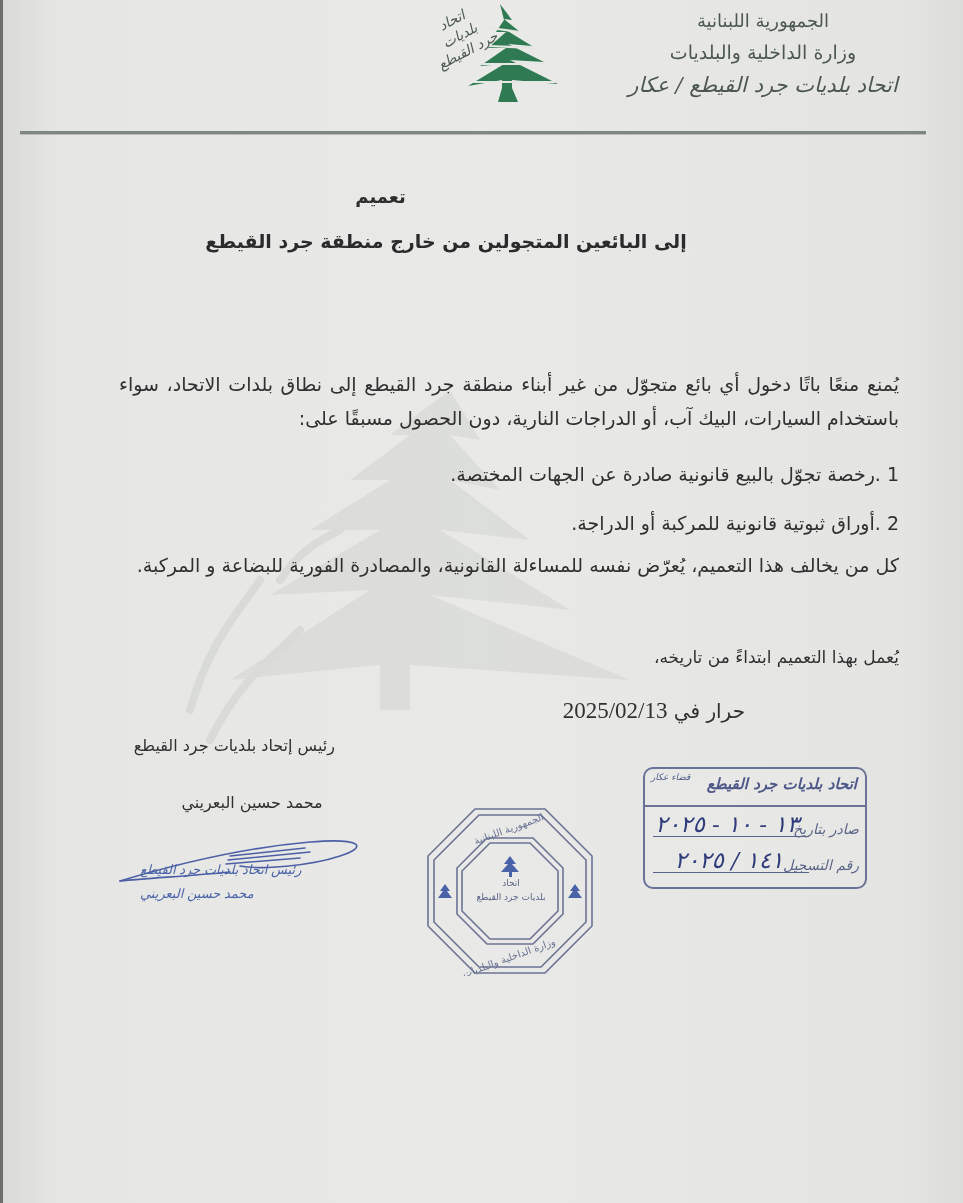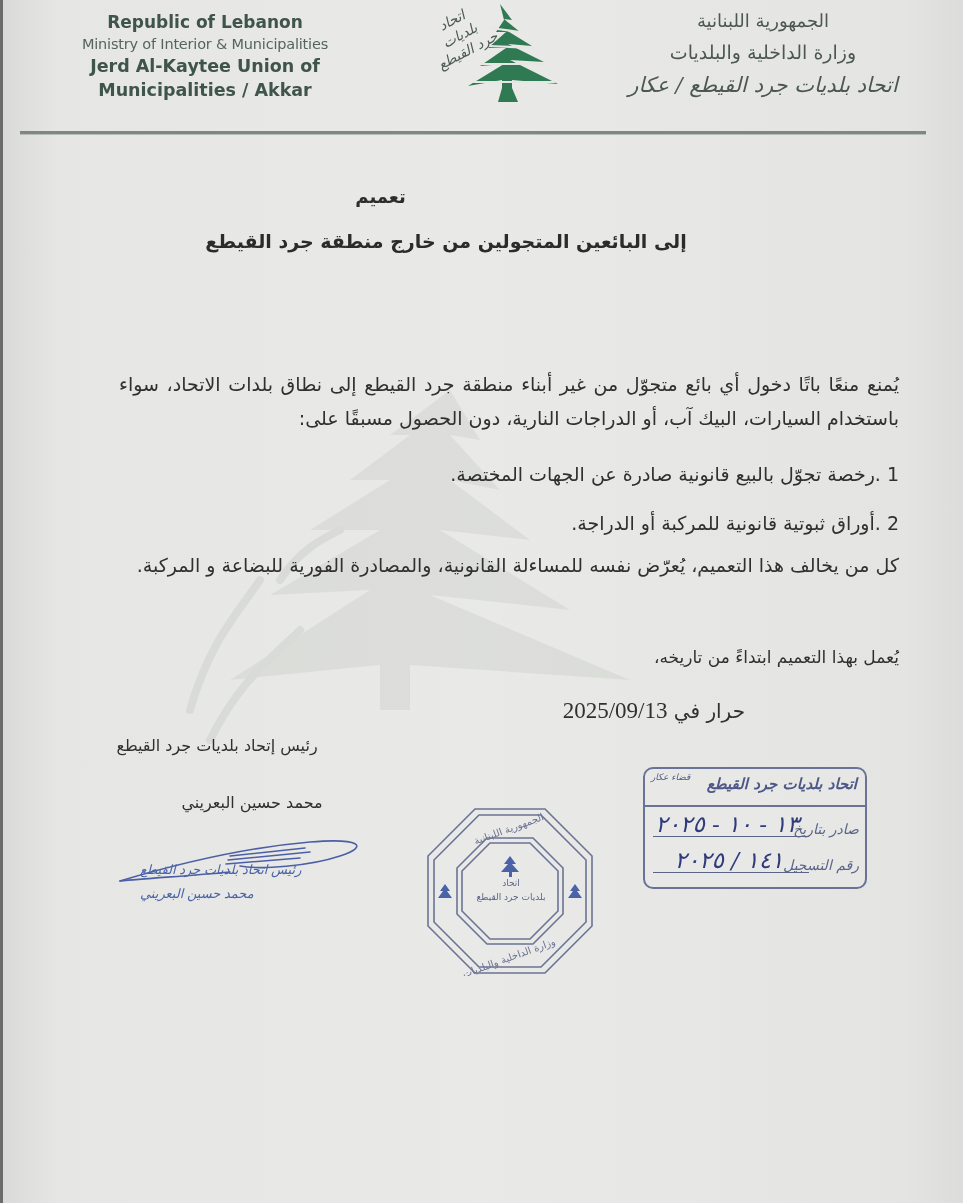--- a/index.html
+++ b/index.html
@@ -148,23 +148,23 @@
     .dateline .num {
       font-family: "Liberation Serif", serif;
       font-size: 23px;
       direction: ltr;
       unicode-bidi: embed;
     }
 
     
     .sig-title {
       position: absolute;
-      left: 92px; top: 733px;
+      left: 85px; top: 733px;
       width: 250px;
-      text-align: center;
+      text-align: right;
       font-size: 16px;
       line-height: 26px;
     }
     .sig-name {
       position: absolute;
       left: 92px; top: 790px;
       width: 320px;
       text-align: center;
       font-size: 16px;
       line-height: 26px;
@@ -285,26 +285,20 @@
     <g fill="#d3d5d1">
       <path d="M300 10 L330 60 L300 55 L350 110 L300 100 L380 160 L290 150 L420 230 L280 215 L480 300 L260 285 L260 330 L230 330 L230 285 L80 300 L220 210 L120 215 L230 150 L160 150 L240 100 L200 100 L260 55 L240 55 Z"></path>
     </g>
     <g fill="none" stroke="#cfd1cd" stroke-width="8" stroke-linecap="round">
       <path d="M40 330 C60 260 90 230 110 200"></path>
       <path d="M60 360 C90 300 120 280 150 250"></path>
       <path d="M130 200 C150 170 170 160 190 150"></path>
     </g>
   </svg>
 
-  <div class="header-en">
-    <div class="l1">Republic of Lebanon</div>
-    <div class="l2">Ministry of Interior &amp; Municipalities</div>
-    <div class="l3">Jerd Al-Kaytee Union of</div>
-    <div class="l4">Municipalities / Akkar</div>
-  </div>
 
   <div class="logo">
     <svg width="150" height="108" viewBox="0 0 150 108" style="position:absolute;left:0;top:0;">
       <g fill="#2f7a52">
         <path d="M80 2 L92 18 L84 17 L100 30 L86 28 L112 44 L88 42 L124 60 L90 58 L138 82 L92 78 L92 86 L98 100 L78 100 L82 86 L82 78 L48 84 L84 62 L60 64 L86 46 L68 46 L86 30 L76 30 L84 18 Z"></path>
       </g>
       <g fill="none" stroke="#e6e7e4" stroke-width="2.2">
         <path d="M70 26 L100 30"></path>
         <path d="M68 44 L115 46"></path>
         <path d="M60 62 L126 62"></path>
@@ -336,21 +330,21 @@
   </div>
   <div class="ar list-item li2">
     <span>2</span> .<span>أوراق ثبوتية قانونية للمركبة أو الدراجة.</span>
   </div>
 
   <div class="ar para2">كل من يخالف هذا التعميم، يُعرّض نفسه للمساءلة القانونية، والمصادرة الفورية للبضاعة و المركبة.</div>
   <div class="ar para3">يُعمل بهذا التعميم ابتداءً من تاريخه،</div>
 
   <div class="ar dateline">
     <span>حرار في</span>
-    <span class="num">2025/09/13</span>
+    <span class="num">2025/02/13</span>
   </div>
 
   <div class="ar sig-title">رئيس إتحاد بلديات جرد القيطع</div>
   <div class="ar sig-name">محمد حسين البعريني</div>
 
   <svg class="signature" viewBox="0 0 290 95">
     <g fill="none" stroke="#4c5fa6" stroke-width="1.6" stroke-linecap="round">
       <path d="M10 45 C60 30 130 12 200 6 C250 2 260 10 230 20 C200 30 150 34 130 30"></path>
       <path d="M120 20 L195 12"></path>
       <path d="M118 24 L200 16"></path>

